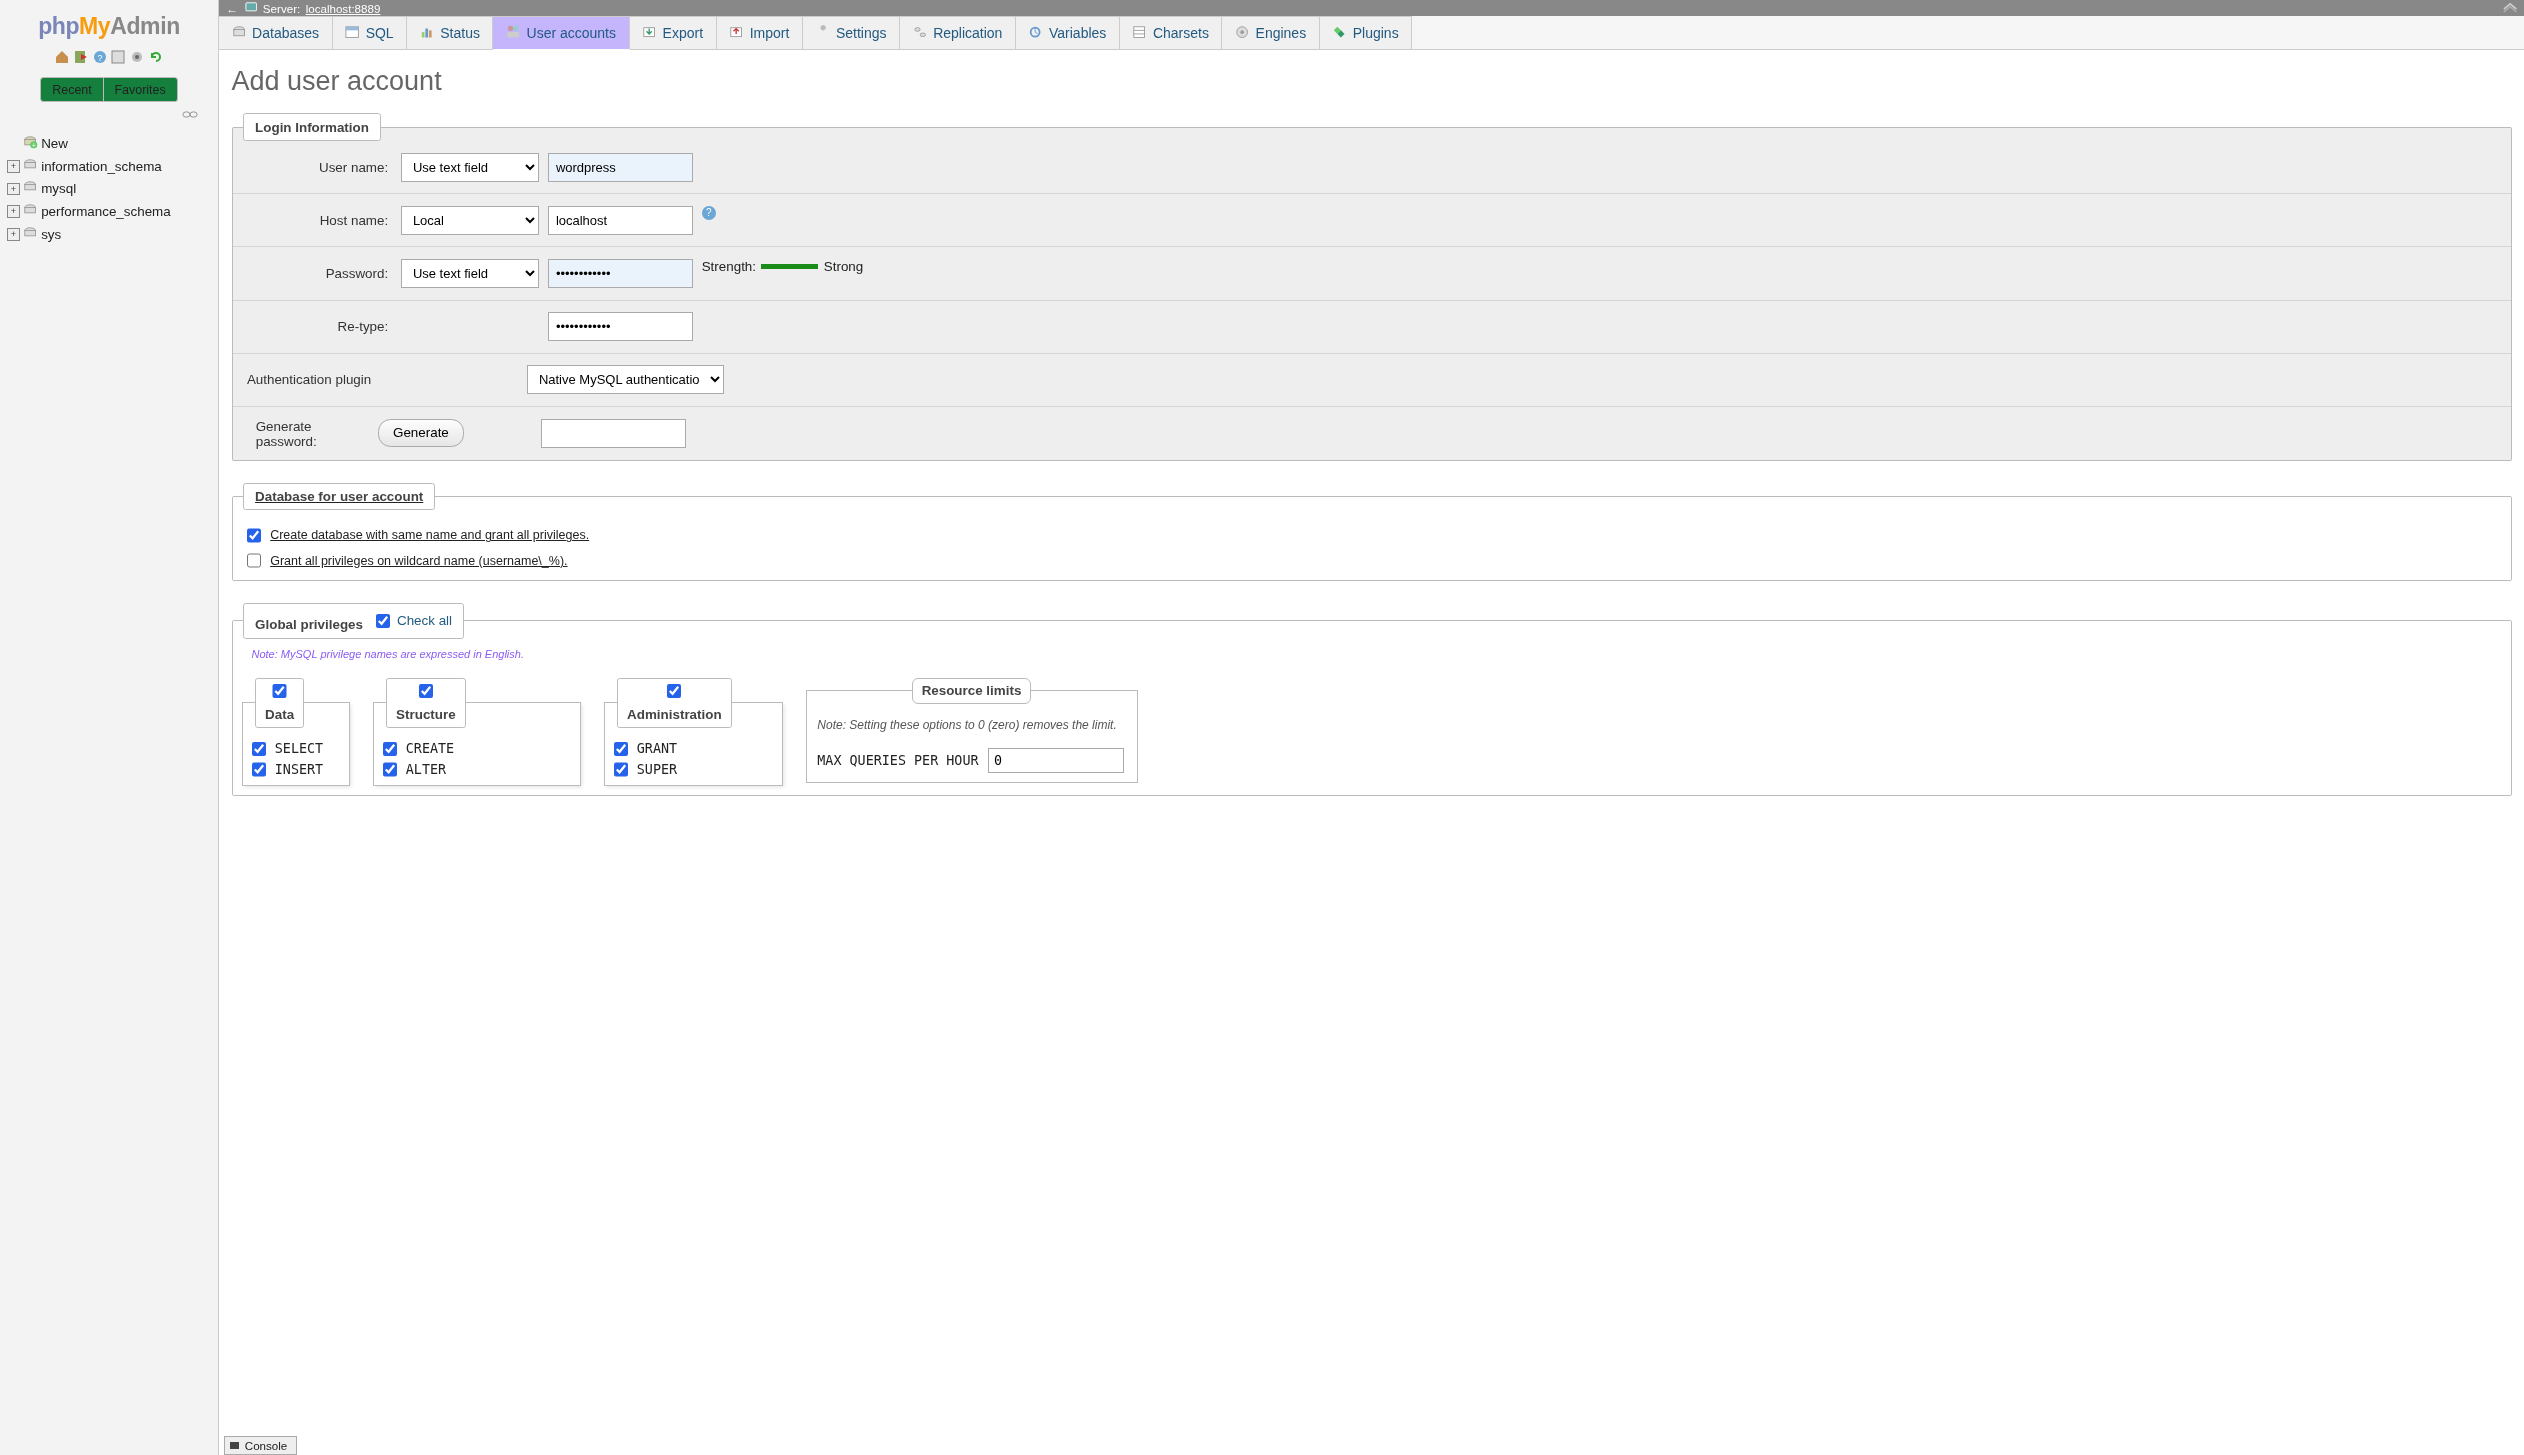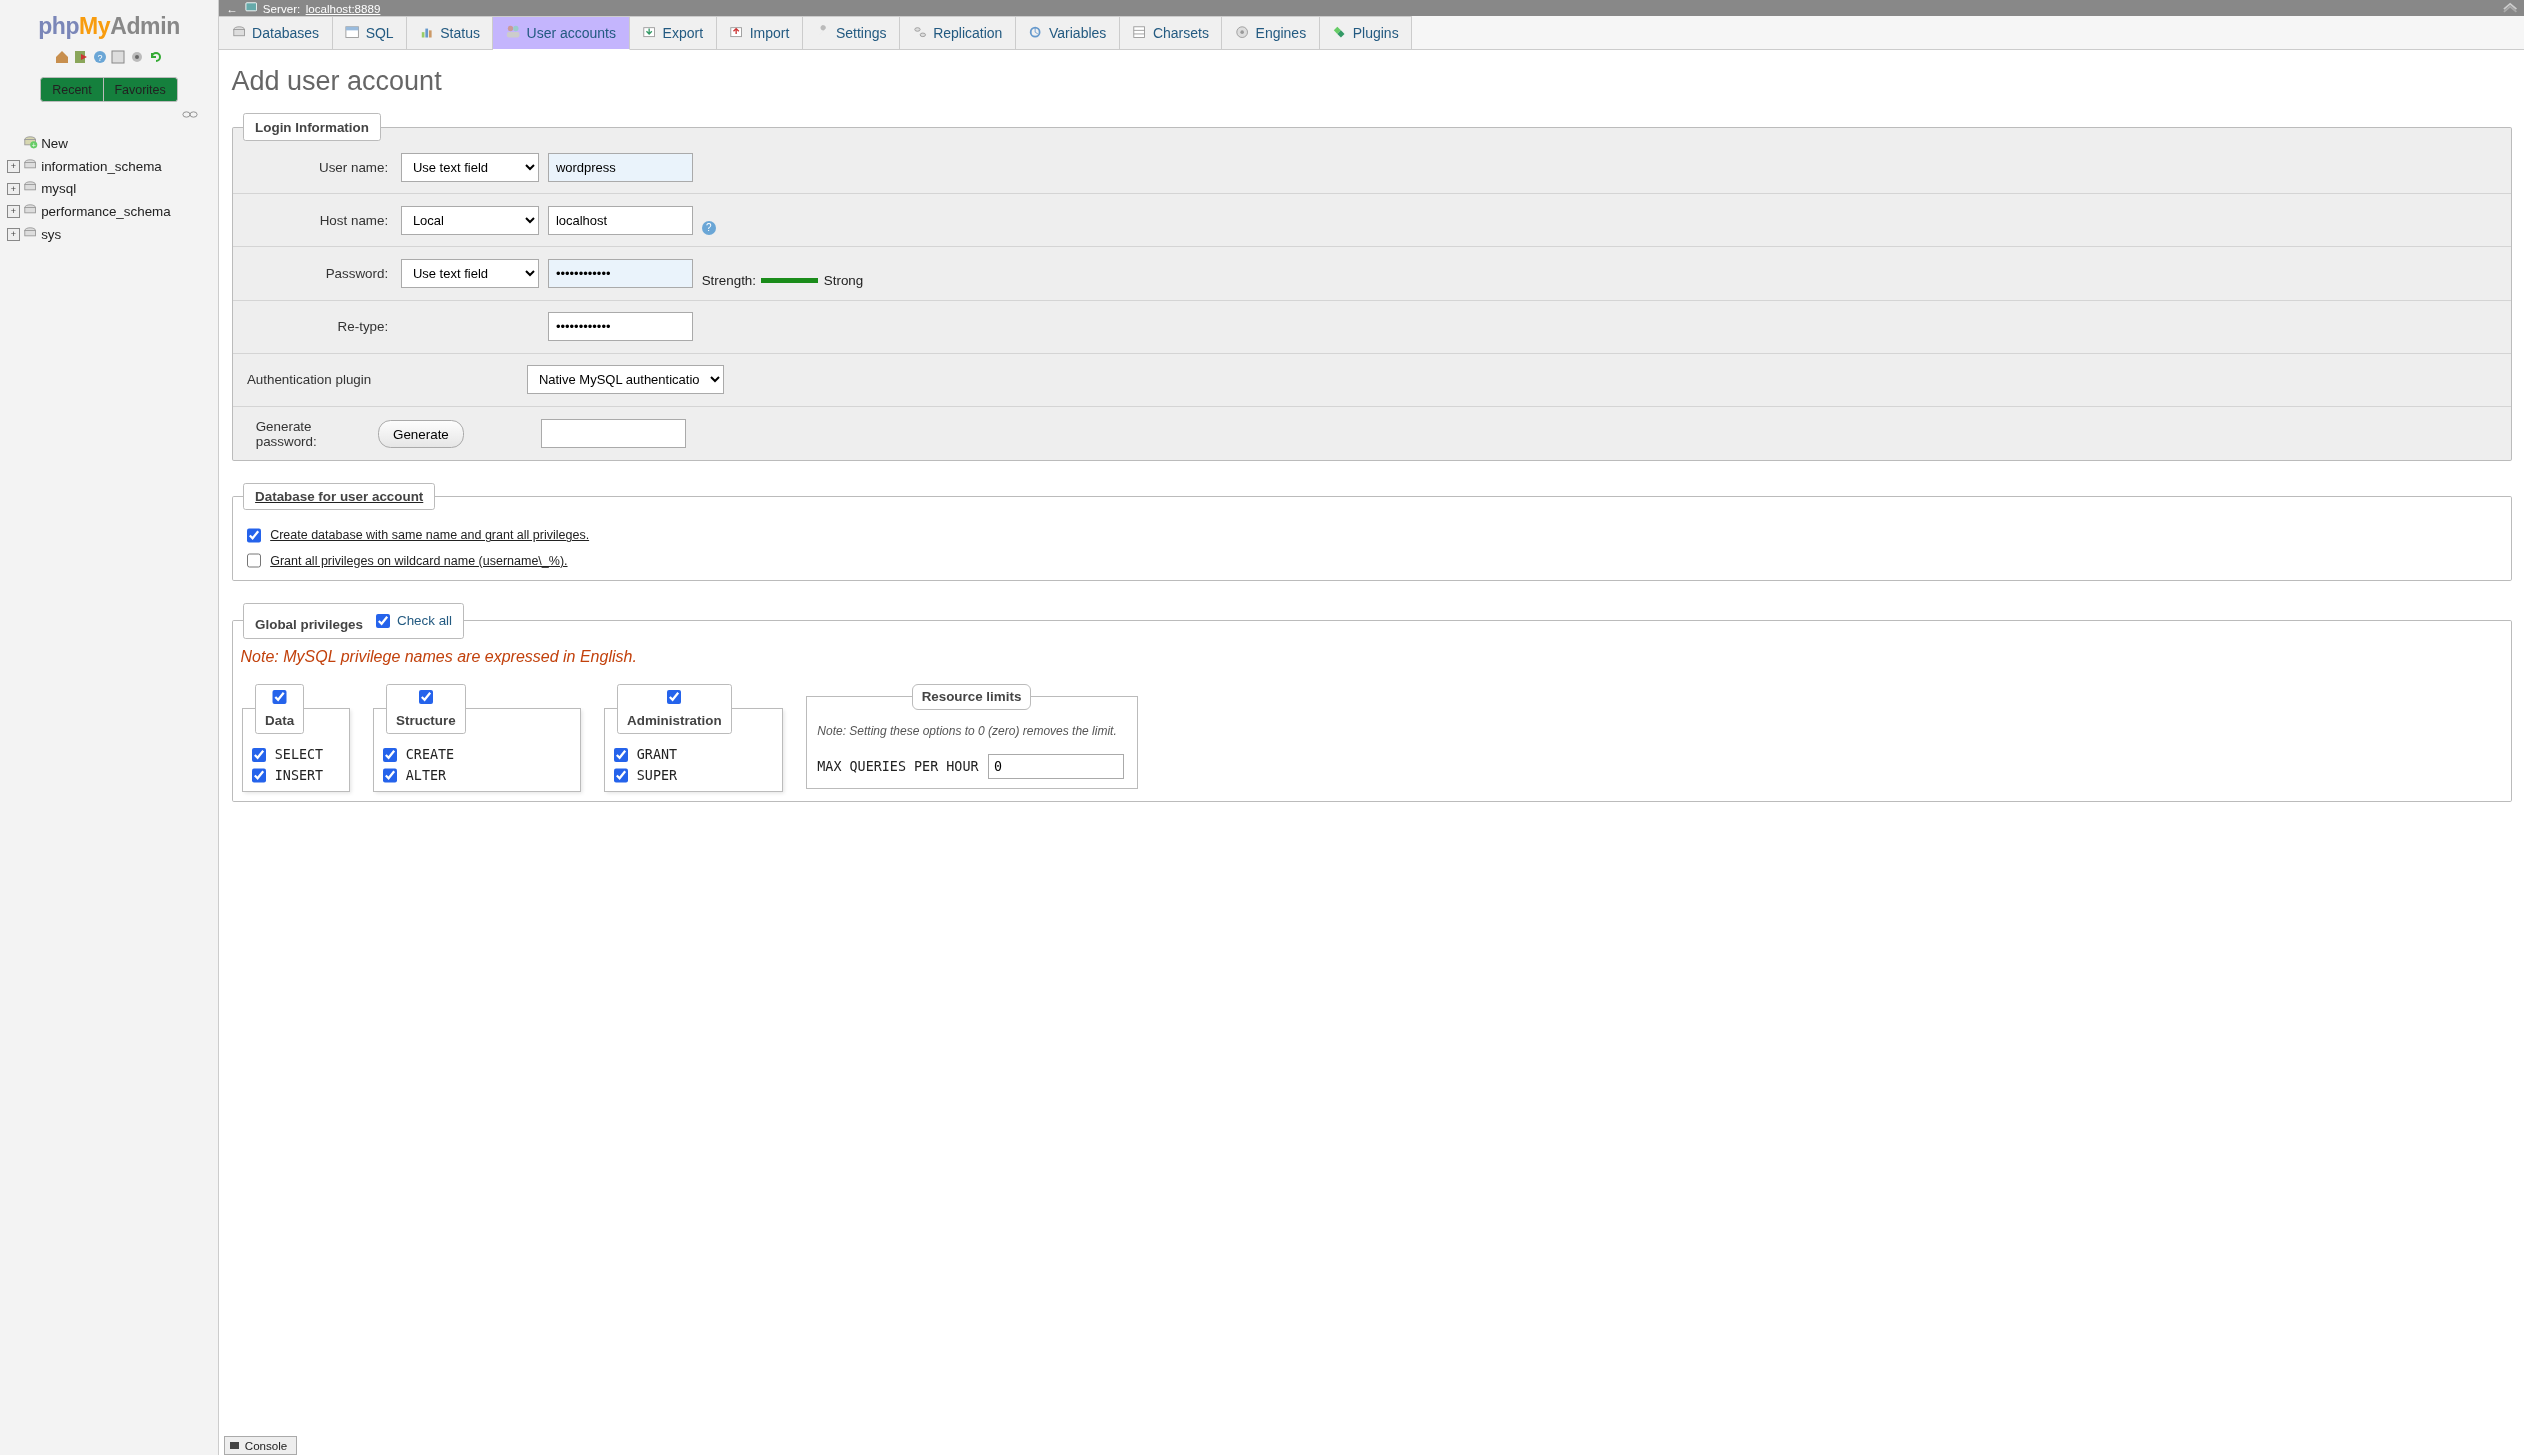--- a/index.html
+++ b/index.html
@@ -28,38 +28,38 @@
 .tabs { display: flex; background: #f6f6f6; border-bottom: 0.9px solid #ccc; }
 .tab { display: flex; align-items: center; gap: 6.3px; padding: 7.2px 12.5px; border-right: 0.9px solid #ccc; border-top: 0.9px solid #ccc; background: #f0f0f0; font-size: 14px; color: #235a81; cursor: pointer; white-space: nowrap; }
 .tab.active { background: #c4b5fd; border-bottom: 0.9px solid #fff; margin-bottom: -0.9px; }
 .content { flex: 1; overflow: auto; padding: 10.8px 12.5px 36px; position: relative; }
 h1.page-title { color: #666; font-weight: normal; font-size: 27px; margin: 5.4px 0 16px; }
 fieldset.group { border: 0.9px solid #bbb; border-radius: 1.8px; background: #eee; margin-bottom: 21.5px; padding: 0; }
 fieldset.group > legend { background: #fff; border: 0.9px solid #bbb; border-radius: 2.7px; padding: 5.4px 10.8px; margin-left: 10.8px; font-weight: bold; color: #444; font-size: 13.4px; }
 .field-row { display: flex; align-items: center; border-bottom: 0.9px solid #d4d4d4; padding: 11.6px 7.2px; }
 .field-row:last-child { border-bottom: none; }
 .field-label { width: 161px; text-align: right; padding-right: 12.5px; color: #333; font-size: 13.4px; }
-.field-inputs { display: flex; align-items: flex-end; gap: 9px; flex-wrap: wrap; }
+.field-inputs { display: flex; align-items: flex-start; gap: 9px; flex-wrap: wrap; }
 select.sel { height: 29px; border: 0.9px solid #aaa; background: #fff; padding: 0 7.2px; font-size: 13px; width: 138px; }
 input.txt { height: 29px; border: 0.9px solid #aaa; padding: 0 7.2px; font-size: 13px; width: 145px; }
 input.txt.hl { background: #eaf3fb; }
 select.auth { width: 197px; }
 button.generate { border: 0.9px solid #aaa; background: linear-gradient(#fdfdfd,#e6e6e6); border-radius: 12.5px; padding: 5.4px 14.3px; font-size: 13.4px; cursor: pointer; }
 .strength { display: flex; align-items: center; gap: 5.4px; font-size: 13.4px; }
 .strength .bar { width: 57px; height: 5.4px; background: #1a8c1a; }
 .help-icon { width: 14.3px; height: 14.3px; border-radius: 50%; background: #6aa6d6; color: #fff; font-size: 10px; line-height: 14.3px; text-align: center; display: inline-block; }
 .chk-row { display: flex; align-items: center; gap: 9px; padding: 5.4px 7.2px; }
 .chk-row input { width: 14.3px; height: 14.3px; accent-color: #2563eb; }
 .db-fieldset { background: #fff !important; text-decoration: underline; }
 .db-body { padding: 12.5px 7.2px 7.2px; }
 .gp-legend { display: flex; align-items: center; gap: 12.5px; }
 .gp-legend .lbl-left { color: #444; font-weight: bold; margin-top: 8px; }
 .gp-legend .chka { color: #235a81; font-weight: normal; display: flex; align-items: center; gap: 7.2px; }
 .gp-legend input { width: 14.3px; height: 14.3px; accent-color: #2563eb; }
-.note { font-style: italic; color: #c2410c; font-size: 16px; padding: 9px 8px 0; }
+.note { font-style: italic; color: #8b5cf6; font-size: 11px; padding: 9px 19px 0; }
 .priv-cols { display: flex; gap: 23px; padding: 18px 9px 9px; align-items: flex-start; flex-wrap: wrap; }
 fieldset.privbox { border: 0.9px solid #bbb; background: #fff; width: 208px; box-shadow: 1.8px 1.8px 3.6px rgba(0,0,0,0.1); padding: 10.8px 9px 5.4px; }
 fieldset.privbox.data { width: 108px; }
 fieldset.privbox.admin { width: 179px; }
 fieldset.privbox > legend { background: #fff; border: 0.9px solid #bbb; border-radius: 2.7px; padding: 5px 9px; margin-left: 3.6px; font-weight: bold; font-size: 13.4px; color: #444; display: flex; align-items: center; gap: 9px; flex-direction: column; }
 fieldset.privbox > legend input { width: 14.3px; height: 14.3px; accent-color: #2563eb; }
 .priv-item { display: flex; align-items: flex-end; gap: 9px; padding: 2.7px 0; font-family: monospace; font-size: 13.4px; }
 .priv-item input { width: 14.3px; height: 14.3px; accent-color: #2563eb; }
 fieldset.resbox { border: 0.9px solid #bbb; background: #fff; padding: 9px 10.8px; width: 332px; }
 fieldset.resbox > legend { background: #fff; border: 0.9px solid #bbb; border-radius: 6px; padding: 4.5px 9px; font-weight: bold; font-size: 13.4px; color: #444; text-align: center; }

